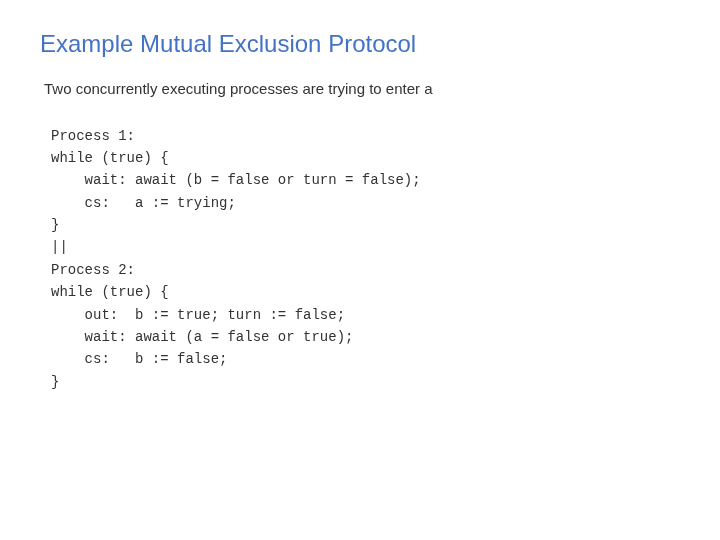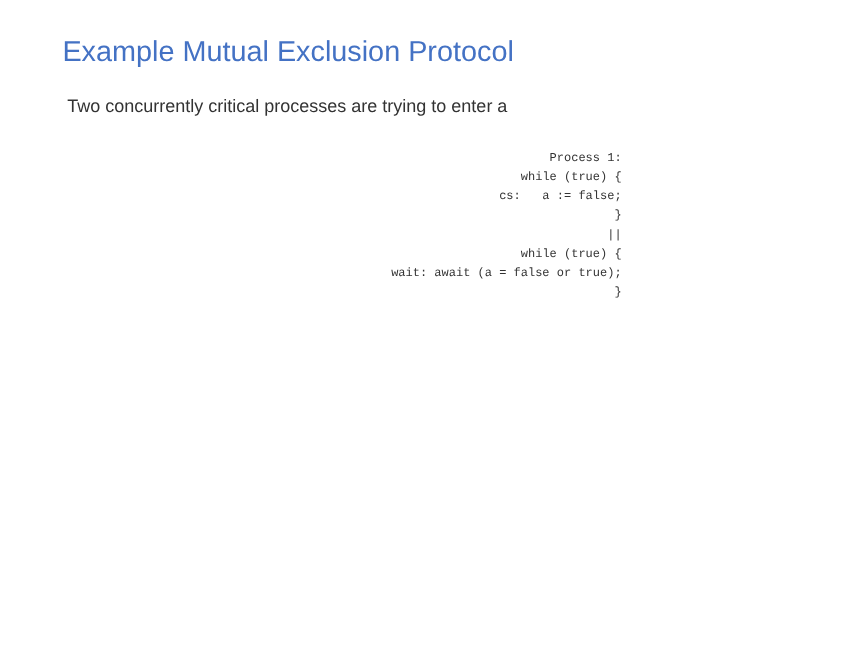--- a/index.html
+++ b/index.html
@@ -12,65 +12,68 @@
       width: 720px;
       height: 540px;
       background-color: #ffffff;
       font-family: Arial, sans-serif;
       overflow: hidden;
     }
 
     .page-container {
       width: 570px;
       height: 540px;
-      padding: 30px 52px;
+      padding: 30px 40px;
     }
 
     .page-title {
       color: #4472C4;
       font-size: 24px;
       font-weight: normal;
       margin-bottom: 20px;
     }
 
     .description {
       color: #333333;
       font-size: 15px;
       line-height: 1.5;
       margin-bottom: 24px;
       margin-left: 4px;
     }
 
     .code-block {
       font-family: 'Courier New', Courier, monospace;
-      font-size: 10px;
+      font-size: 14px;
       color: #333333;
       line-height: 1.6;
       margin-left: 11px;
-      text-align: right;
     }
 
     .code-line {
       display: block;
       white-space: pre;
     }
   </style>
 </head>
 <body>
 
 <div class="page-container">
   <h1 class="page-title">Example Mutual Exclusion Protocol</h1>
 
   <div class="description">
-    <span>Two concurrently critical processes are trying to enter a</span><br>
+    <span>Two concurrently executing processes are trying to enter a</span><br>
   </div>
 
   <div class="code-block">
     <span class="code-line">Process 1:</span>
     <span class="code-line">while (true) {</span>
-    <span class="code-line">    cs:   a := false;</span>
+    <span class="code-line">    wait: await (b = false or turn = false);</span>
+    <span class="code-line">    cs:   a := trying;</span>
     <span class="code-line">}</span>
     <span class="code-line">||</span>
+    <span class="code-line">Process 2:</span>
     <span class="code-line">while (true) {</span>
+    <span class="code-line">    out:  b := true; turn := false;</span>
     <span class="code-line">    wait: await (a = false or true);</span>
+    <span class="code-line">    cs:   b := false;</span>
     <span class="code-line">}</span>
   </div>
 </div>
 
 </body></html>

